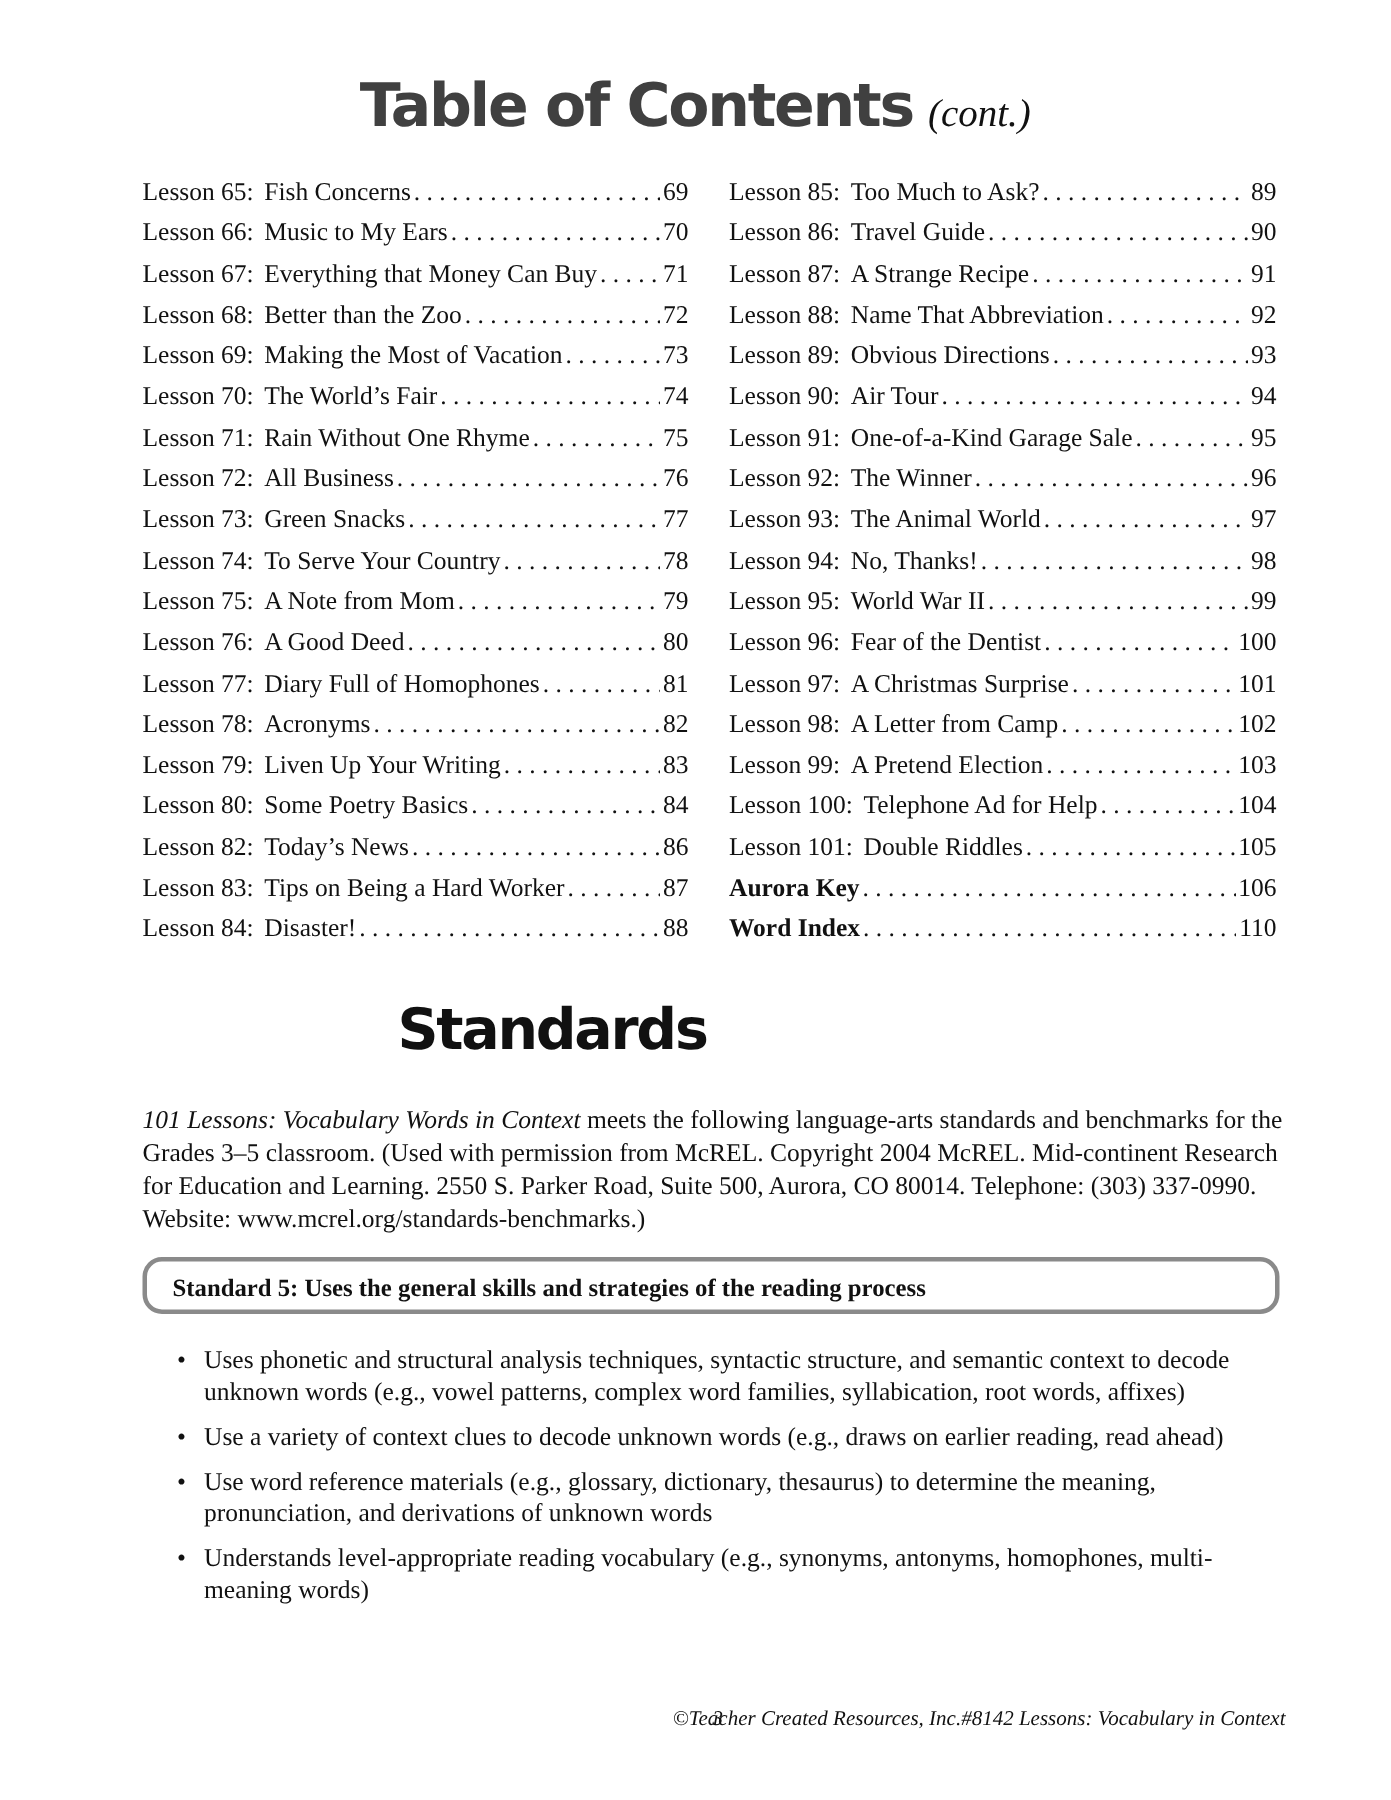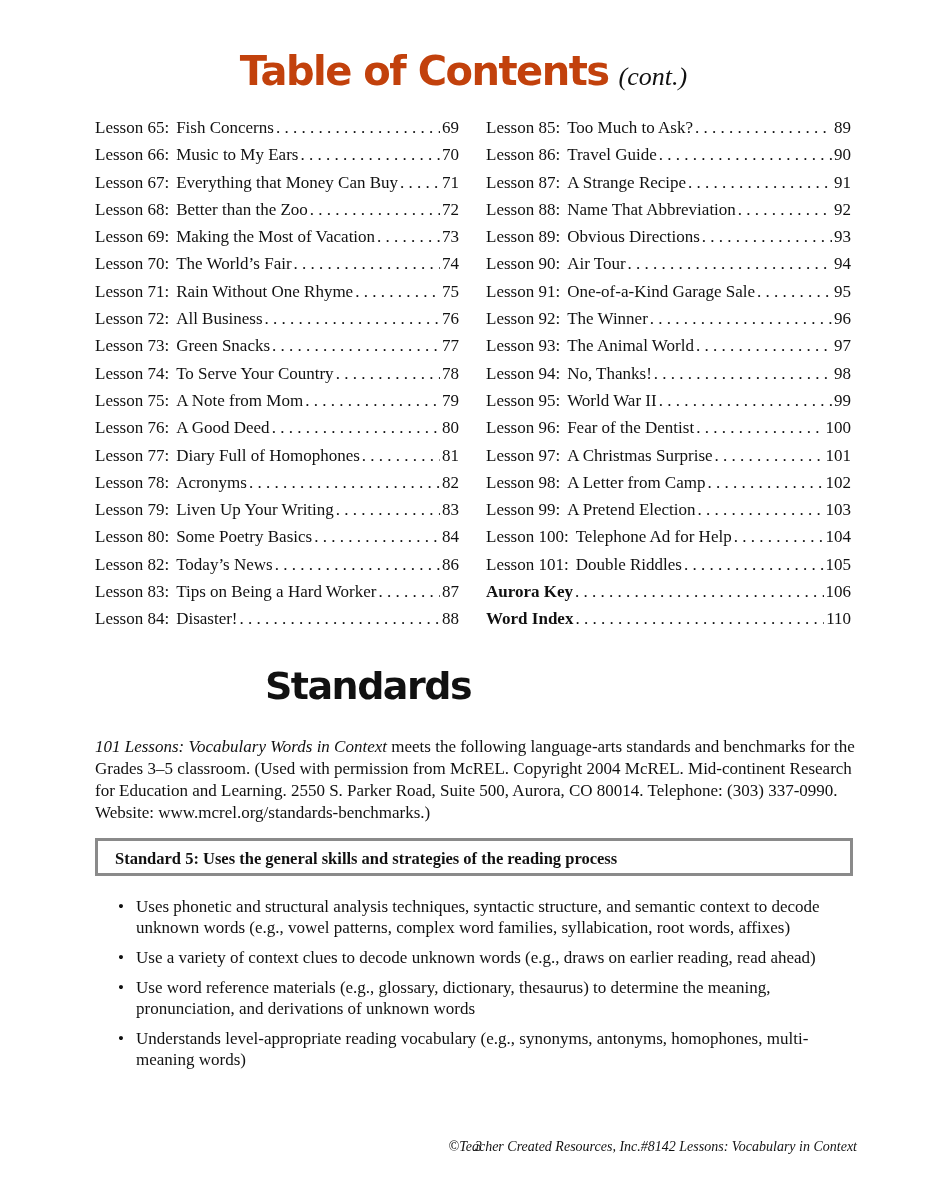--- a/index.html
+++ b/index.html
@@ -1,33 +1,33 @@
 <!DOCTYPE html>
 <html><head>
 <meta charset="utf-8">
 <style>
   html, body { margin: 0; padding: 0; background: #ffffff; }
   body { width: 927px; height: 1200px; position: relative; overflow: hidden; color: #111; font-family: "Liberation Serif", serif; }
   .title-wrap { position: absolute; top: 48px; left: 0; width: 927px; text-align: center; }
-  .big-title { font-family: "DejaVu Sans", sans-serif; font-weight: bold; font-size: 40px; letter-spacing: -1.5px; color: #c2410c; display: inline-block; }
+  .big-title { font-family: "DejaVu Sans", sans-serif; font-weight: bold; font-size: 40px; letter-spacing: -1.5px; color: #404040; display: inline-block; }
   .cont { font-family: "Liberation Serif", serif; font-style: italic; font-size: 26px; margin-left: 10px; display: inline-block; }
   .toc { position: absolute; top: 114px; font-size: 17px; line-height: 27.3px; }
   .toc.left { left: 95px; width: 364px; }
   .toc.right { left: 486px; width: 365px; }
   .row { display: flex; align-items: flex-end; white-space: nowrap; }
   .row .num { flex: 0 0 auto; }
   .row .ttl { flex: 0 0 auto; margin-left: 7px; }
   .row .dots { flex: 1 1 auto; overflow: hidden; margin: 0 2px; letter-spacing: 2.4px; }
   .row .dots::before { content: ". . . . . . . . . . . . . . . . . . . . . . . . . . . . . . . . . . . . . . . . . . . . . . . . . . . . . . . . . . . . . . . . . . . . . . . ."; letter-spacing: 0; }
   .row .pg { flex: 0 0 auto; }
   .row.bold .ttl { font-weight: bold; margin-left: 0; }
   .std-title { position: absolute; top: 664px; left: 0; width: 736px; text-align: center; font-family: "DejaVu Sans", sans-serif; font-weight: bold; font-size: 38px; letter-spacing: -1.5px; }
   .intro { position: absolute; top: 736px; left: 95px; width: 760px; font-size: 17px; line-height: 22px; }
   .intro em { font-style: italic; }
-  .std-box { position: absolute; top: 838px; left: 95px; width: 758px; height: 38px; border: 3px solid #8a8a8a; border-radius: 0; box-sizing: border-box; }
+  .std-box { position: absolute; top: 838px; left: 95px; width: 758px; height: 38px; border: 3px solid #8a8a8a; border-radius: 13px; box-sizing: border-box; }
   .std-box span { position: absolute; left: 17px; top: 8px; font-weight: bold; font-size: 16.5px; }
   .bullets { position: absolute; top: 896px; left: 118px; width: 745px; margin: 0; padding: 0; list-style: none; font-size: 17px; line-height: 21px; }
   .bullets li { position: relative; padding-left: 18px; margin-bottom: 9px; }
   .bullets li .dot { position: absolute; left: 0; top: 0; }
   .footer { position: absolute; top: 1139px; left: 95px; width: 762px; font-style: italic; font-size: 14px; display: flex; justify-content: flex-end; }
   .footer .mid { position: absolute; left: 380px; }
 </style>
 </head>
 <body>
 

